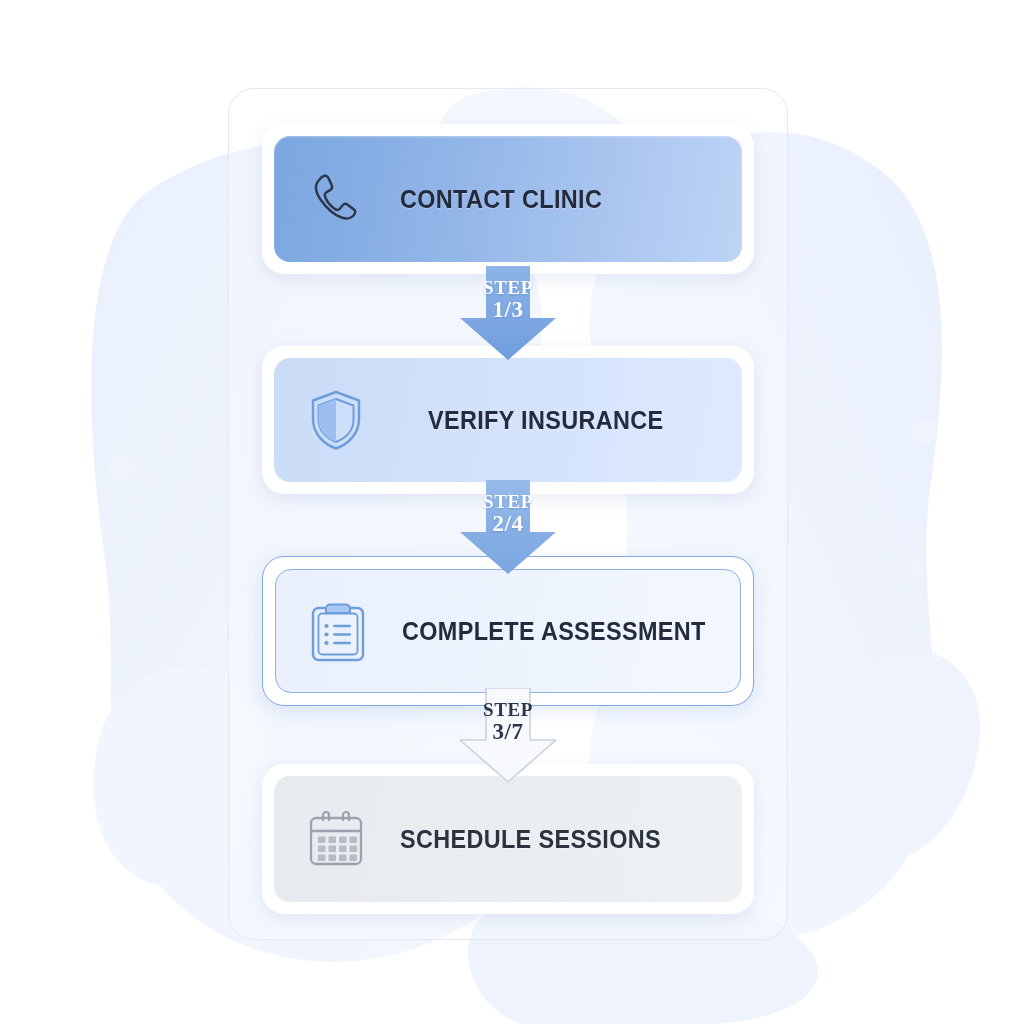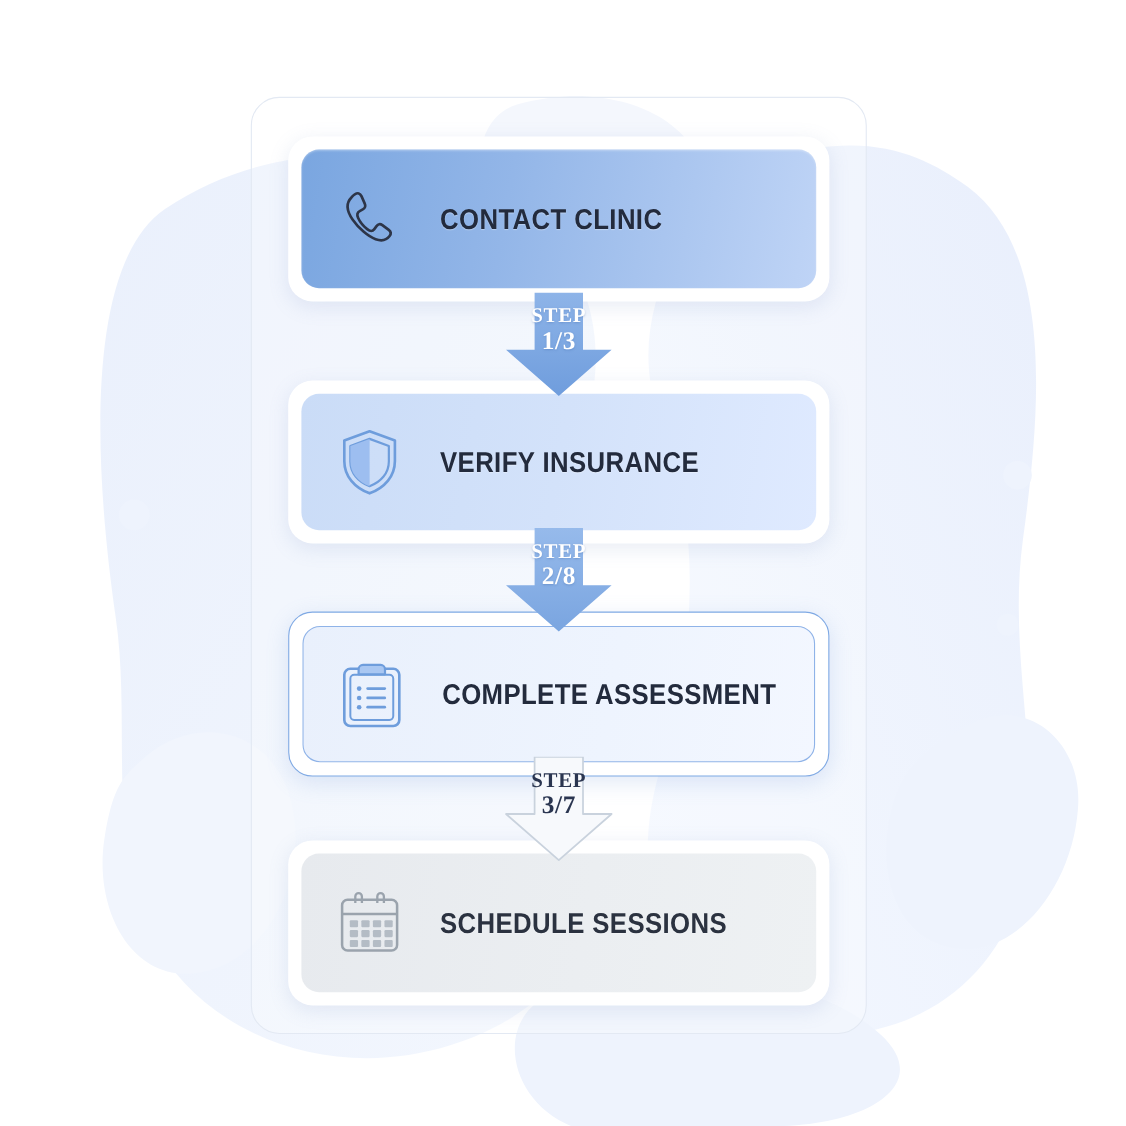--- a/index.html
+++ b/index.html
@@ -76,20 +76,21 @@
     display: flex;
     align-items: center;
     position: relative;
   }
   .step-card.c1 {
     background: linear-gradient(100deg, #7aa6e0 0%, #93b6e8 40%, #bfd4f6 100%);
     box-shadow: inset 0 1px 2px rgba(255,255,255,0.35);
   }
   .step-card.c2 {
     background: linear-gradient(100deg, #cadcf7 0%, #d3e2fa 50%, #dfeaff 100%);
+    gap: 28px;
   }
   .step-card.c3 {
     background: linear-gradient(100deg, #e9f0fc 0%, #eef4fe 60%, #f3f7ff 100%);
     border: 1.4px solid #8fb3e8;
     border-radius: 16px;
   }
   .step-card.c4 {
     background: linear-gradient(100deg, #e7eaee 0%, #ebeef1 55%, #eef1f3 100%);
   }
 
@@ -254,21 +255,21 @@
         <defs>
           <linearGradient id="arrG2" x1="0" y1="0" x2="0" y2="1">
             <stop offset="0%" stop-color="#96baeb"></stop>
             <stop offset="100%" stop-color="#7aa5e0"></stop>
           </linearGradient>
         </defs>
         <path d="M38,0 L82,0 L82,52 L108,52 L60,94 L12,52 L38,52 Z" fill="url(#arrG2)"></path>
       </svg>
       <div class="arrow-text light">
         <span class="t-step">STEP</span>
-        <span class="t-num">2/8</span>
+        <span class="t-num">2/4</span>
       </div>
     </div>
   </div>
 
   <div class="step-wrap s3">
     <div class="step-card c3">
       <div class="step-icon">
         <svg width="56" height="62" viewBox="0 0 56 62" fill="none" xmlns="http://www.w3.org/2000/svg">
           <rect x="3" y="8" width="50" height="52" rx="5.5" stroke="#6e9ddc" stroke-width="2.4" fill="none"></rect>
           <rect x="8.5" y="13.5" width="39" height="41" rx="3.5" stroke="#6e9ddc" stroke-width="1.8" fill="none"></rect>

